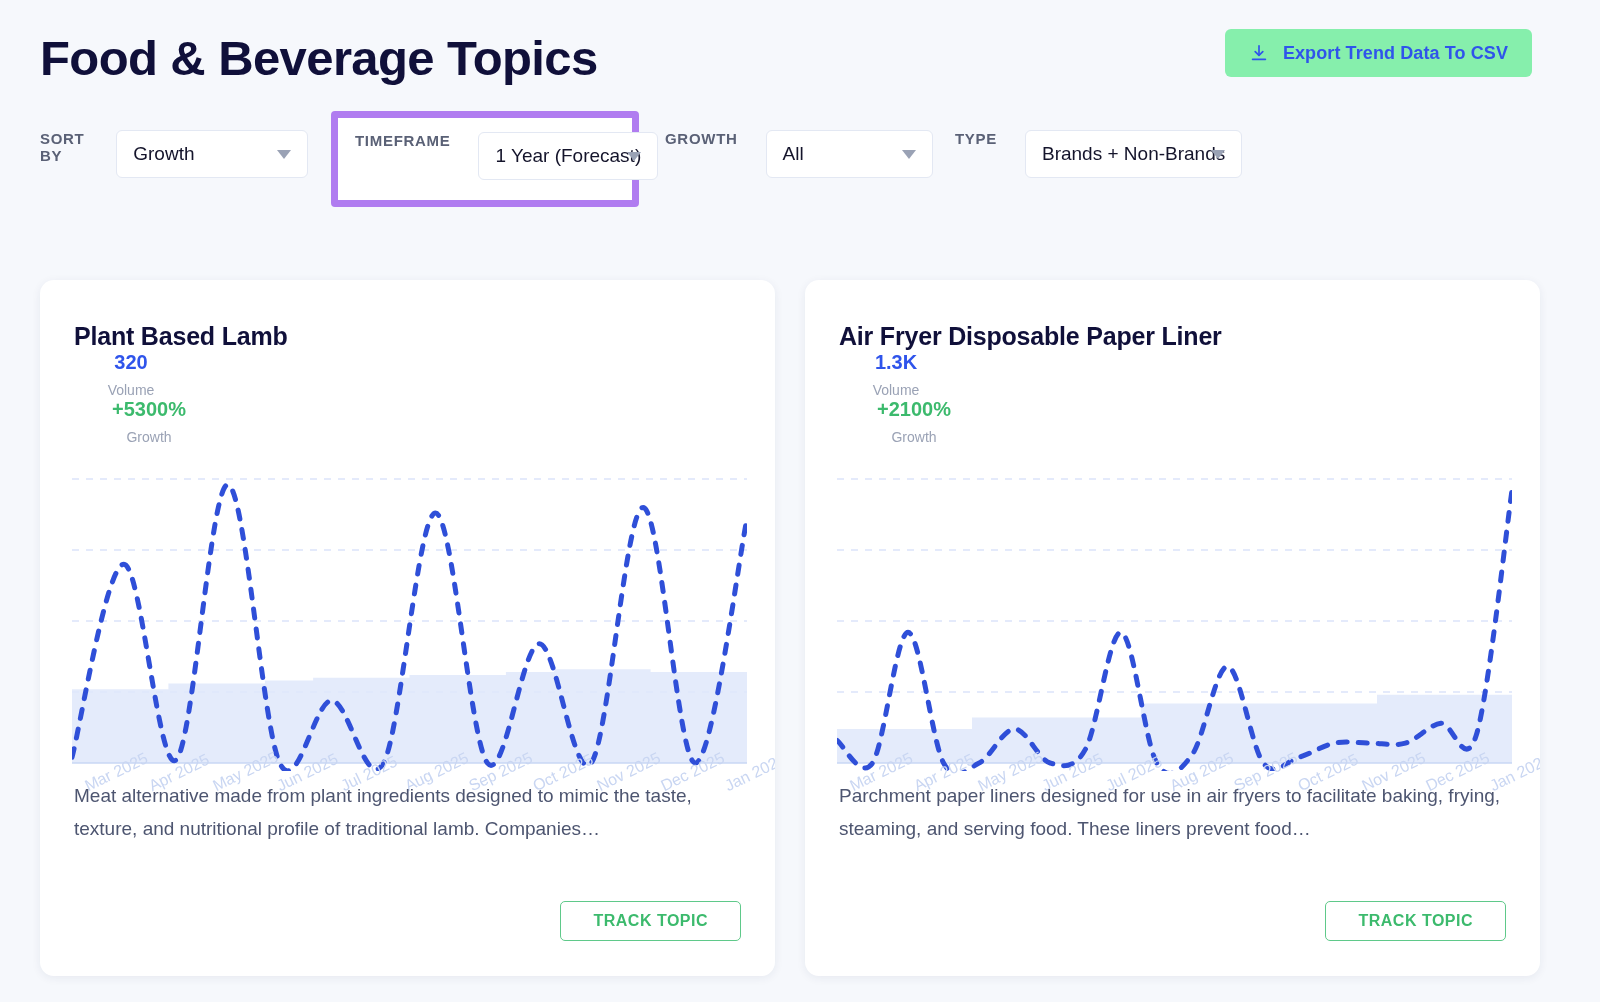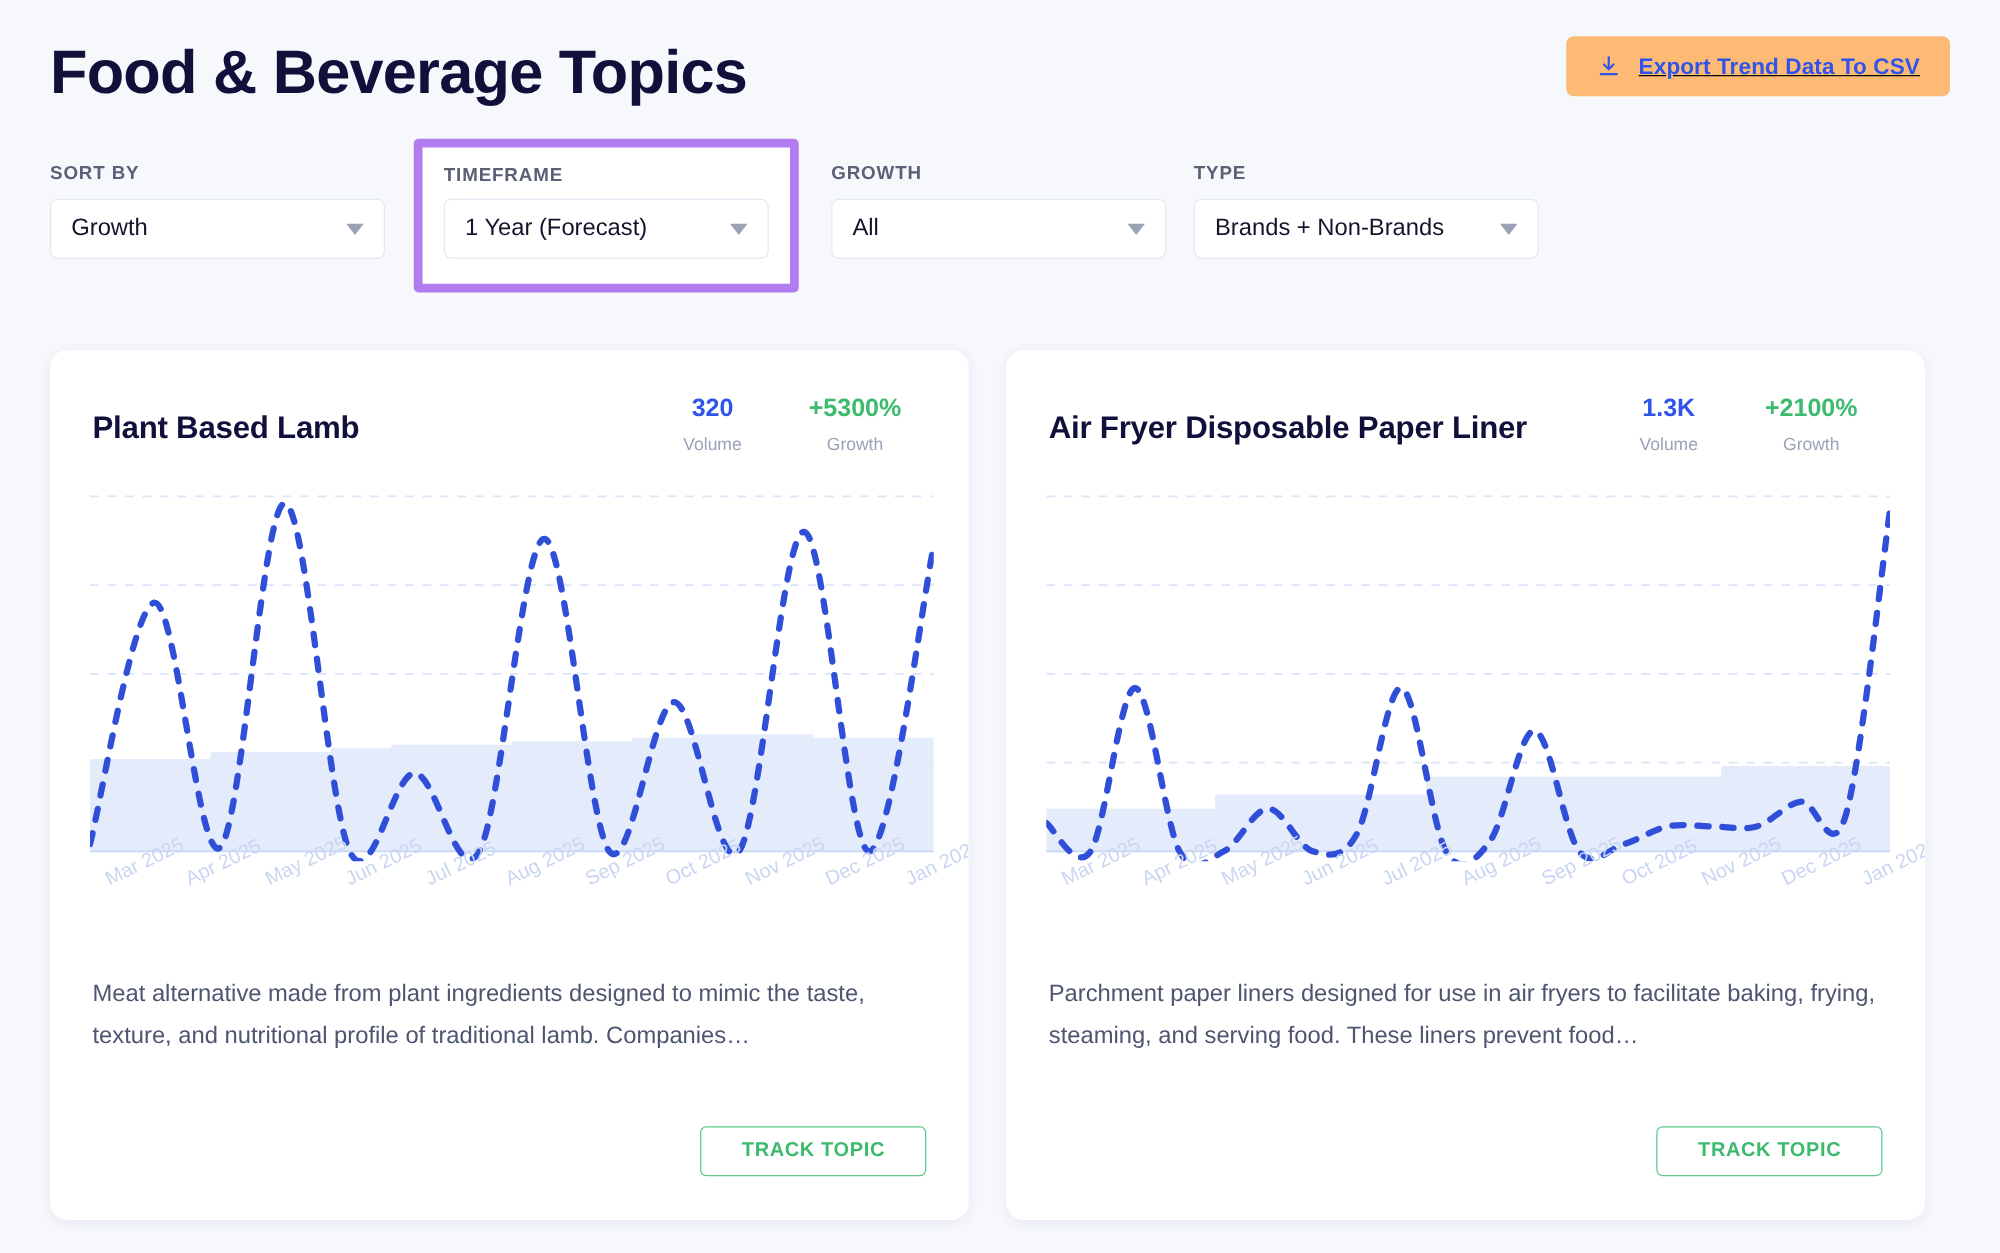--- a/index.html
+++ b/index.html
@@ -25,32 +25,31 @@
     left: 40px;
     top: 30px;
     font-size: 49px;
     font-weight: 700;
     color: #10103a;
     letter-spacing: -0.6px;
   }
 
   .export-btn {
     position: absolute;
-    right: 40px;
+    right: 68px;
     top: 29px;
     height: 48px;
     display: flex;
     align-items: center;
     gap: 14px;
     padding: 0 24px;
-    background: #fdba74;
+    background: #86efac;
     border: none;
     border-radius: 6px;
     cursor: pointer;
-    text-decoration: underline;
   }
   .export-btn .export-label {
     font-size: 18px;
     font-weight: 700;
     color: #2f54eb;
     letter-spacing: 0.1px;
     white-space: nowrap;
   }
   .dl-icon { width: 20px; height: 20px; display: block; }
 
@@ -58,21 +57,22 @@
   .filters {
     position: absolute;
     left: 40px;
     top: 130px;
     display: flex;
     align-items: flex-start;
   }
   .filter {
     position: relative;
     display: flex;
-    flex-direction: column;
+    flex-direction: row;
+    gap: 28px;
   }
   .filter-label {
     font-size: 15px;
     font-weight: 700;
     color: #5a6176;
     letter-spacing: 0.7px;
     margin-bottom: 12px;
     text-transform: uppercase;
   }
   .select-box {
@@ -133,22 +133,23 @@
     height: 696px;
     background: #ffffff;
     border-radius: 14px;
     box-shadow: 0 2px 10px rgba(32,45,90,0.07);
     position: relative;
     overflow: hidden;
   }
 
   .card-head {
     display: flex;
-    align-items: center;
+    align-items: flex-start;
     padding: 36px 34px 0 34px;
+    flex-direction: column;
   }
   .card-title {
     font-size: 25px;
     font-weight: 700;
     color: #10103a;
     flex: 1;
     padding-top: 6px;
     letter-spacing: -0.2px;
   }
   .stat {

